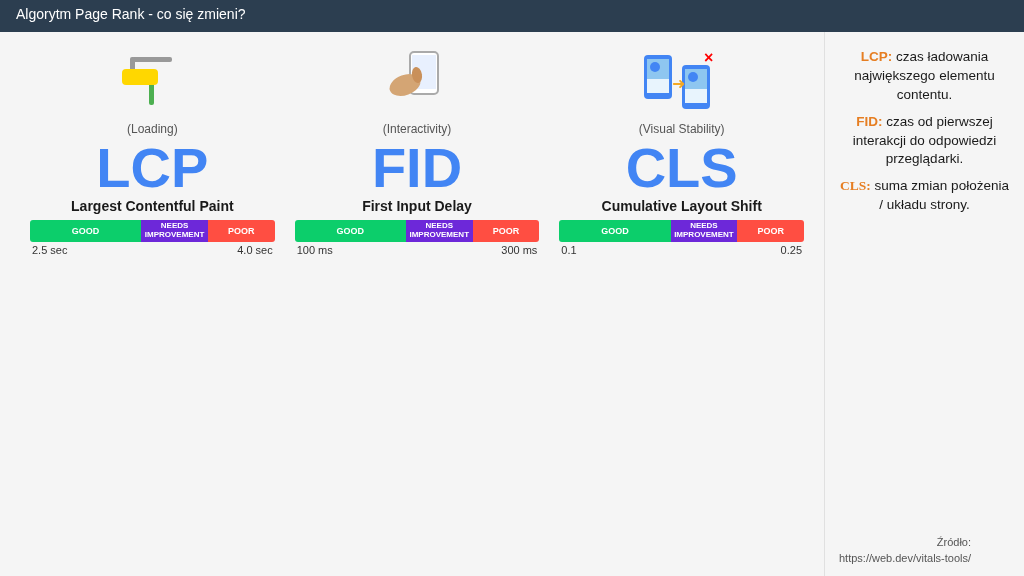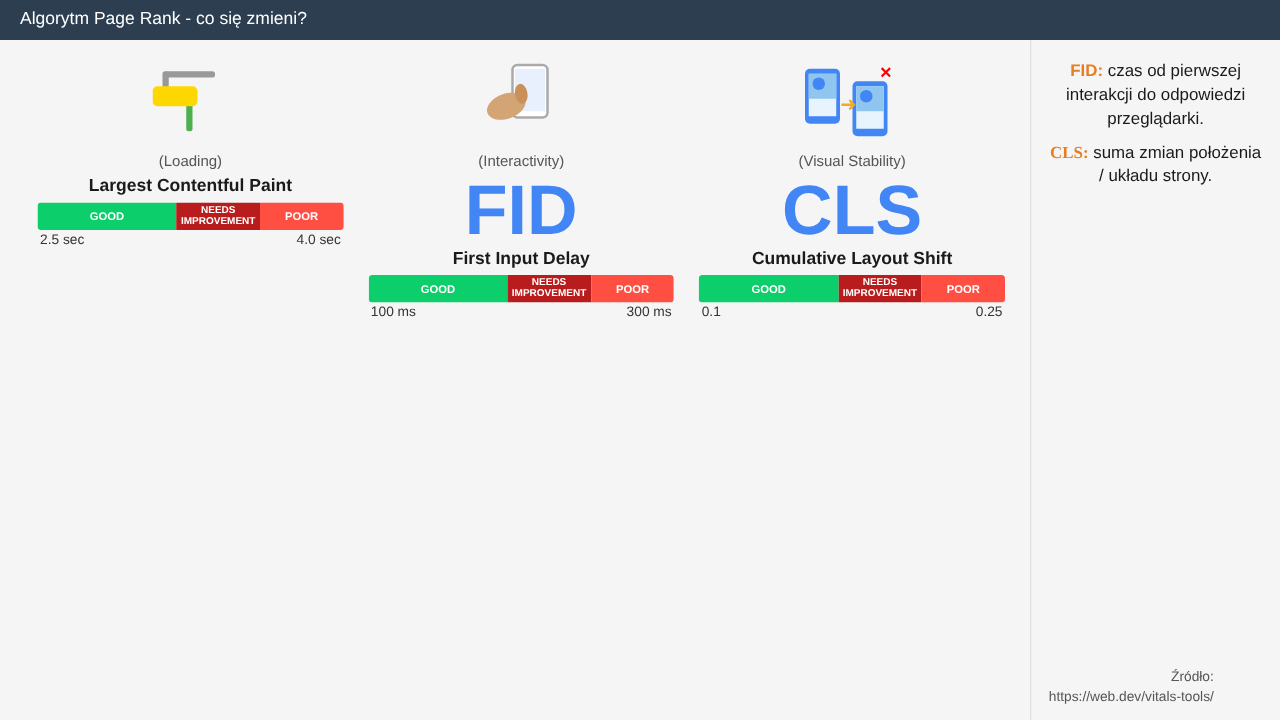--- a/index.html
+++ b/index.html
@@ -107,21 +107,21 @@
       display: flex;
       align-items: center;
       justify-content: center;
       font-size: 9px;
       font-weight: 700;
       color: white;
       flex: 2.5;
     }
 
     .bar-needs {
-      background: #b91c1c;
+      background: #6d28d9;
       display: flex;
       align-items: center;
       justify-content: center;
       font-size: 8px;
       font-weight: 700;
       color: white;
       flex: 1.5;
       text-align: center;
       line-height: 1.1;
     }
@@ -219,20 +219,21 @@
 
             <rect x="27" y="28" width="5" height="30" fill="#4CAF50" rx="2"></rect>
 
             <rect x="10" y="10" width="40" height="5" fill="#999" rx="2"></rect>
             <rect x="8" y="10" width="5" height="20" fill="#999" rx="2"></rect>
 
             <rect x="0" y="22" width="36" height="16" fill="#FFD700" rx="4"></rect>
           </svg>
         </div>
         <div class="vital-subtitle">(Loading)</div>
+        <div class="vital-acronym">LCP</div>
         <div class="vital-name">Largest Contentful Paint</div>
         <div class="progress-bar-container">
           <div class="progress-bar">
             <div class="bar-good">GOOD</div>
             <div class="bar-needs">NEEDS<br>IMPROVEMENT</div>
             <div class="bar-poor">POOR</div>
           </div>
           <div class="bar-labels">
             <span>2.5 sec</span>
             <span>4.0 sec</span>
@@ -304,20 +305,23 @@
           </div>
         </div>
       </div>
 
     </div>
   </div>
 
   <div class="right-panel">
     <div class="right-descriptions">
       <p>
+        <span class="highlight-lcp">LCP:</span><span> czas ładowania największego elementu contentu.</span>
+      </p>
+      <p>
         <span class="highlight-fid">FID:</span><span> czas od pierwszej interakcji do odpowiedzi przeglądarki.</span>
       </p>
       <p>
         <span class="highlight-cls">CLS:</span><span> suma zmian położenia / układu strony.</span>
       </p>
     </div>
 
     <div class="bottom-right">
       <div class="source-text">
         <span>Źródło:</span><br>

